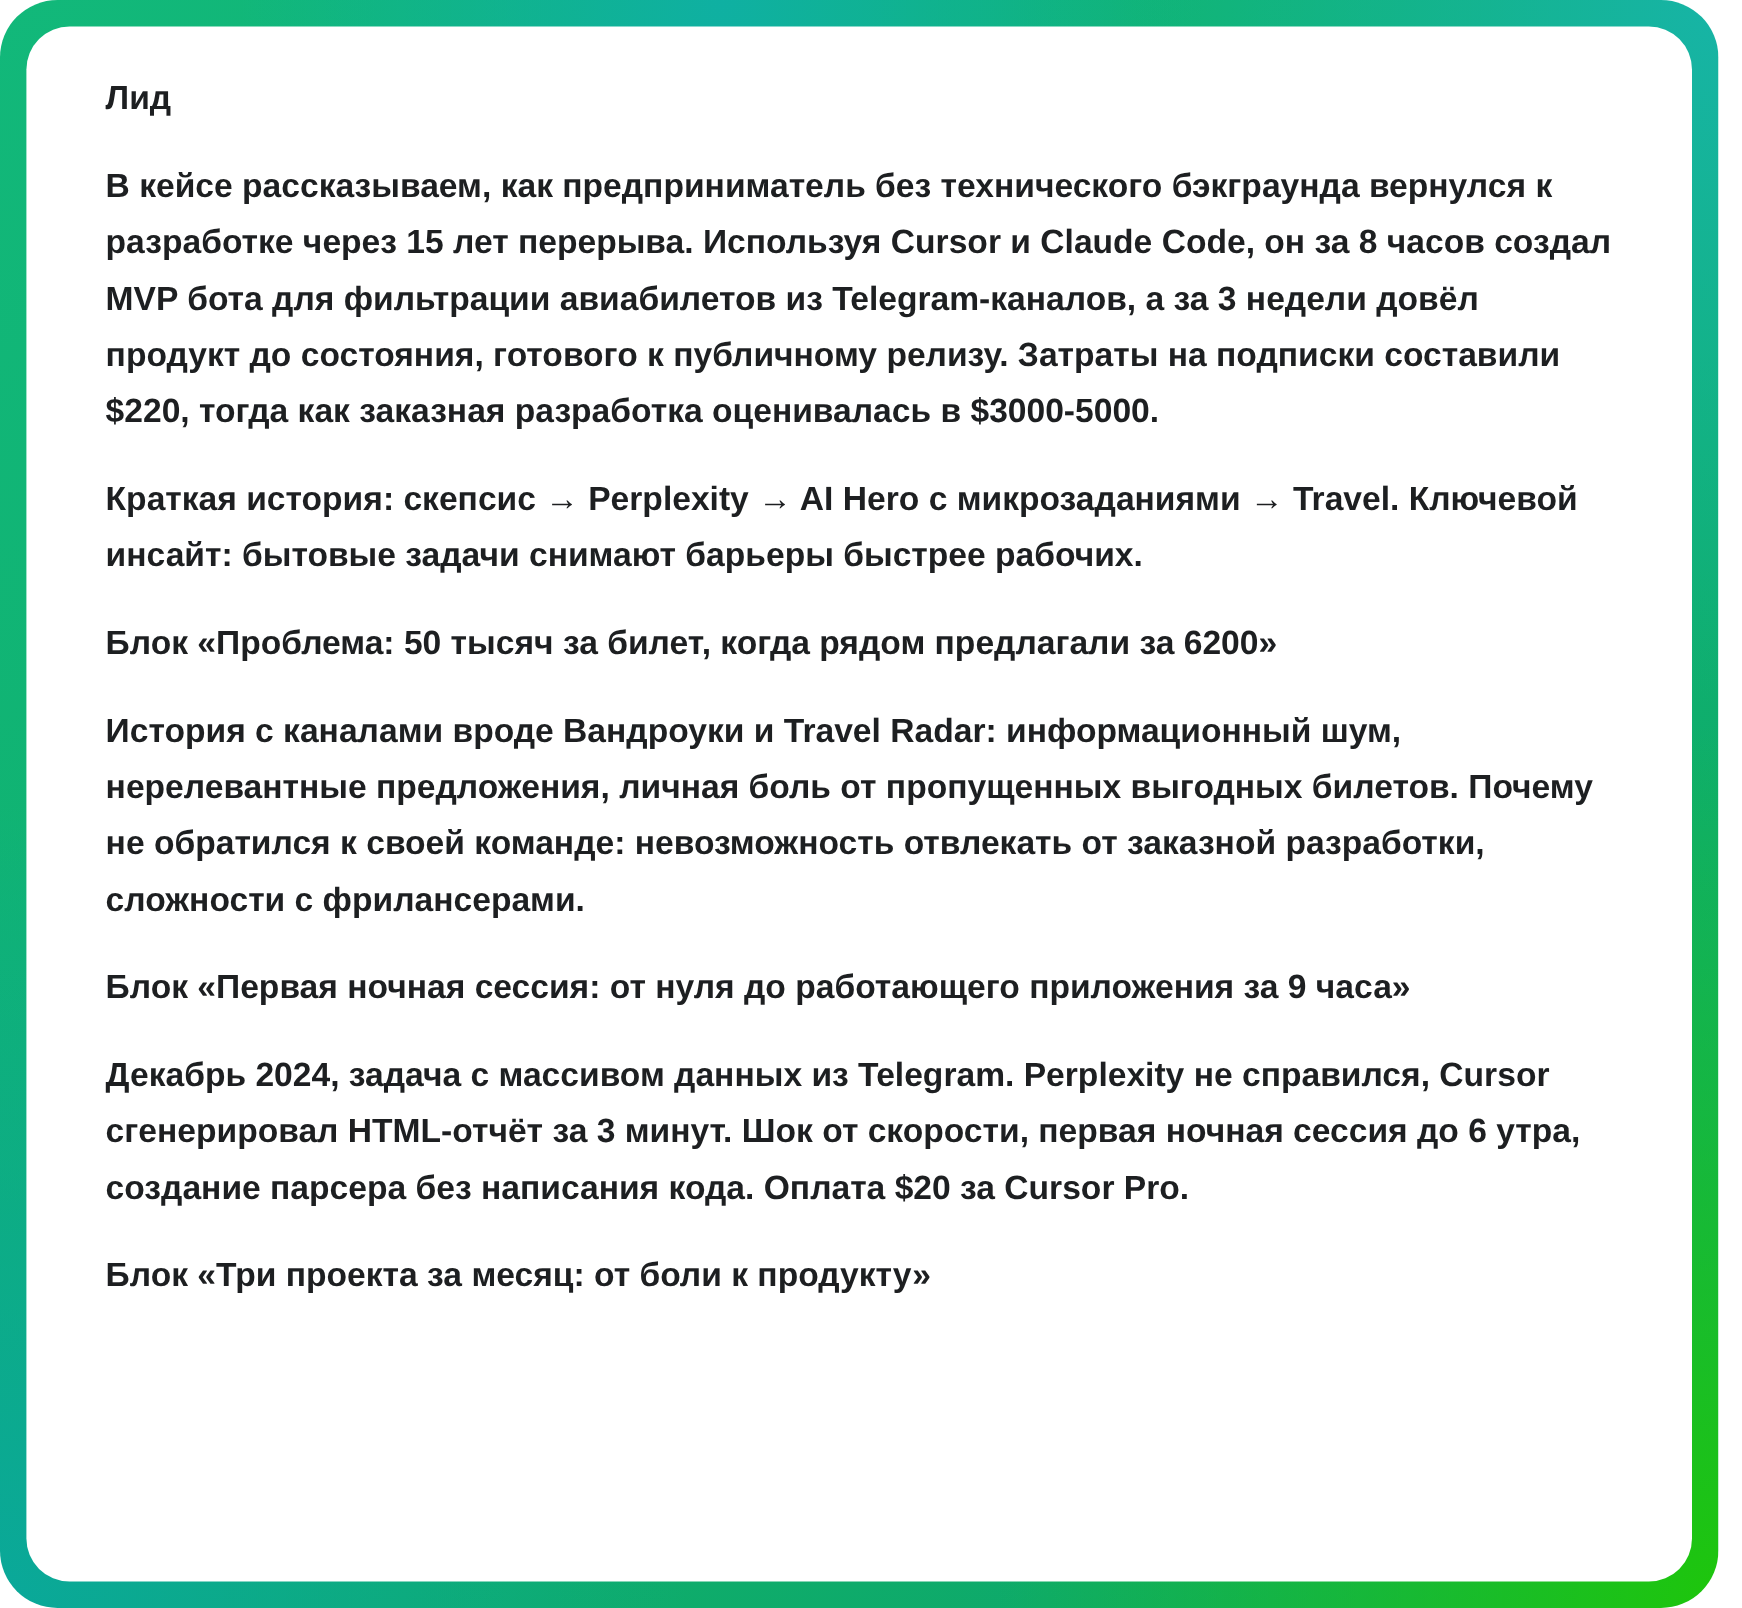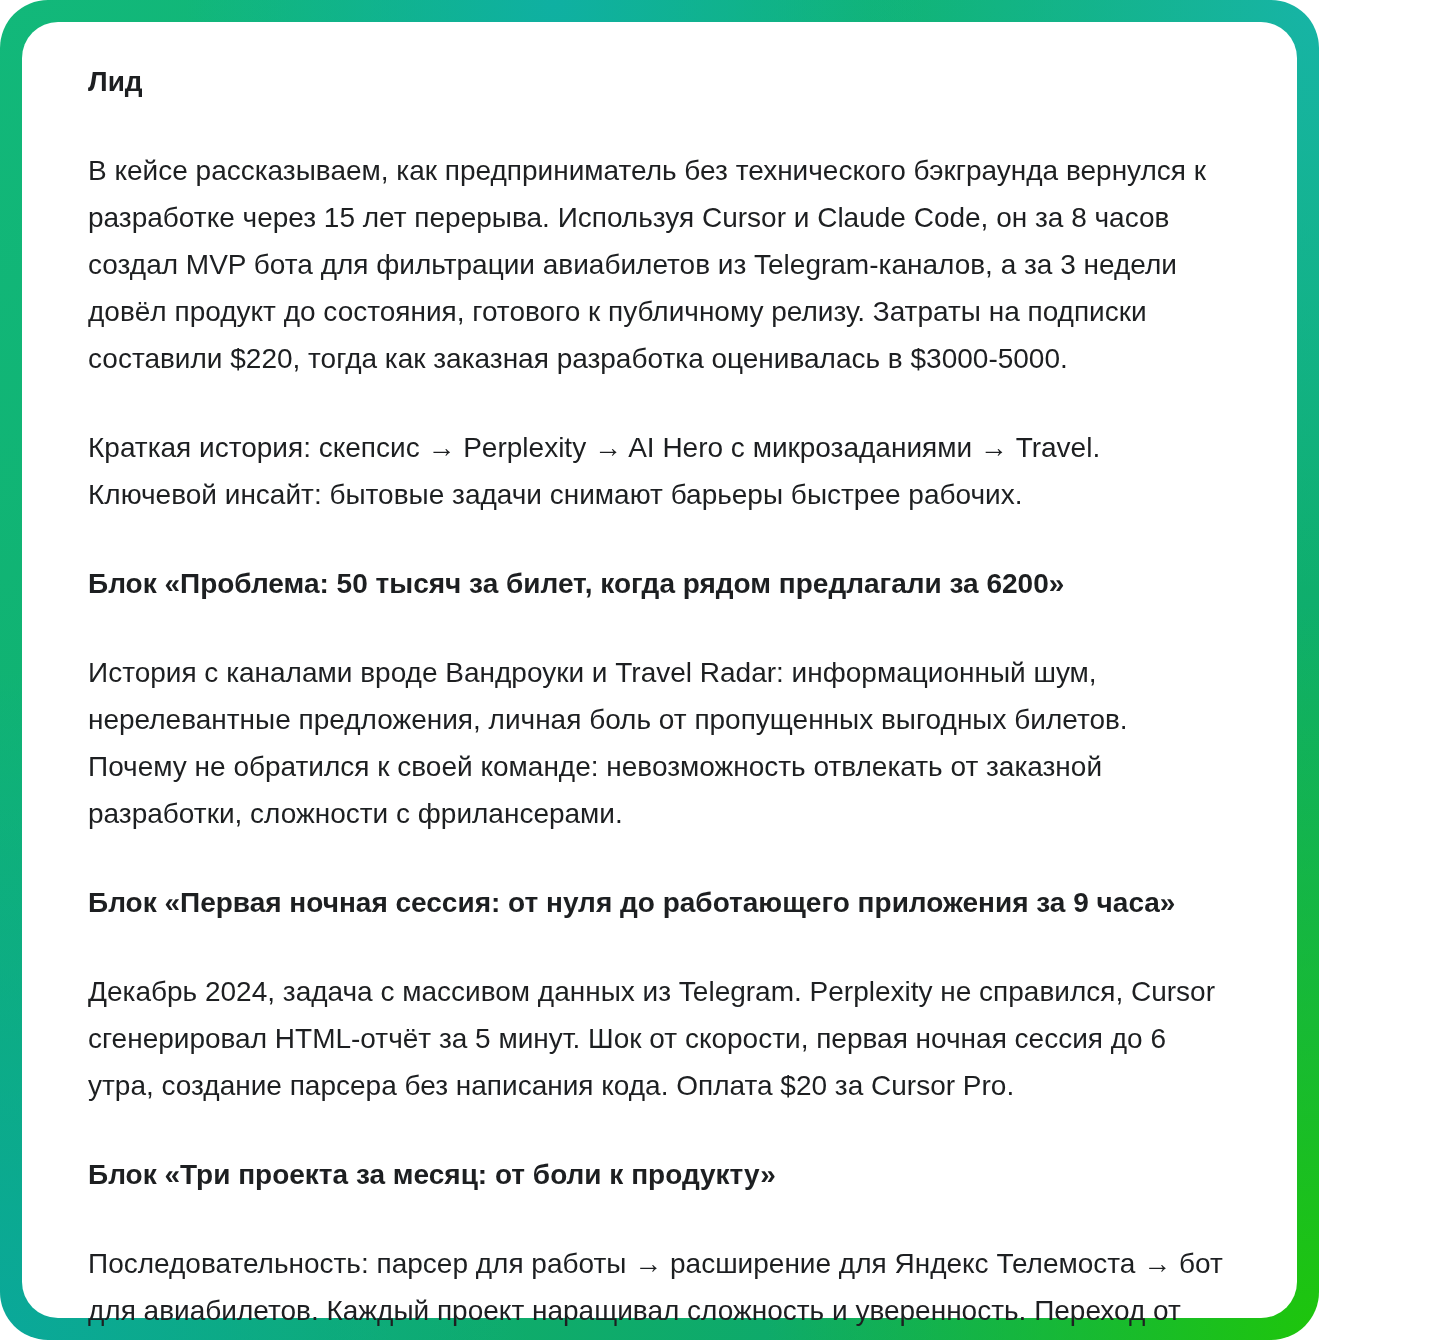--- a/index.html
+++ b/index.html
@@ -6,21 +6,21 @@
     margin: 0;
     padding: 0;
     width: 1452px;
     height: 1340px;
     background: #ffffff;
     font-family: "Liberation Sans", "DejaVu Sans", sans-serif;
     overflow: hidden;
   }
   .frame {
     position: relative;
-    width: 1319px;
+    width: 1432px;
     height: 1340px;
     border-radius: 48px;
     background:
       radial-gradient(42% 55% at 100% 100%, #1ec60b 0%, rgba(30,198,11,0) 100%),
       radial-gradient(34% 44% at 100% 0%, #17b4a6 0%, rgba(23,180,166,0) 100%),
       radial-gradient(28% 38% at 42% 0%, #0fb0a2 0%, rgba(15,176,162,0) 100%),
       radial-gradient(40% 50% at 0% 100%, #0aa89a 0%, rgba(10,168,154,0) 100%),
       linear-gradient(150deg, #12b87a 0%, #0fb06e 55%, #0ea768 100%);
   }
   .card {
@@ -39,42 +39,41 @@
     margin: 0 0 26px 0;
   }
   .doc-heading {
     font-size: 28px;
     font-weight: 700;
     line-height: 47px;
     margin: 26px 0;
   }
   .doc-paragraph {
     font-size: 28px;
-    font-weight: 400;
+    font-weight: 700;
     line-height: 47px;
-    margin: 42px 0;
+    margin: 26px 0;
     max-width: 1290px;
   }
   .doc-paragraph:last-child { margin-bottom: 0; }
 </style>
 </head>
 <body>
 
 <div class="frame">
   <div class="card">
 
     <h1 class="doc-title">Лид</h1>
 
     <p class="doc-paragraph">В кейсе рассказываем, как предприниматель без технического бэкграунда вернулся к разработке через 15 лет перерыва. Используя Cursor и Claude Code, он за 8 часов создал MVP бота для фильтрации авиабилетов из Telegram-каналов, а за 3 недели довёл продукт до состояния, готового к публичному релизу. Затраты на подписки составили $220, тогда как заказная разработка оценивалась в $3000-5000.</p>
 
     <p class="doc-paragraph">Краткая история: скепсис → Perplexity → AI Hero с микрозаданиями → Travel. Ключевой инсайт: бытовые задачи снимают барьеры быстрее рабочих.</p>
 
     <h2 class="doc-heading">Блок «Проблема: 50 тысяч за билет, когда рядом предлагали за 6200»</h2>
     <p class="doc-paragraph">История с каналами вроде Вандроуки и Travel Radar: информационный шум, нерелевантные предложения, личная боль от пропущенных выгодных билетов. Почему не обратился к своей команде: невозможность отвлекать от заказной разработки, сложности с фрилансерами.</p>
 
     <h2 class="doc-heading">Блок «Первая ночная сессия: от нуля до работающего приложения за 9 часа»</h2>
-    <p class="doc-paragraph">Декабрь 2024, задача с массивом данных из Telegram. Perplexity не справился, Cursor сгенерировал HTML-отчёт за 5 минут. Шок от скорости, первая ночная сессия до 6 утра, создание парсера без написания кода. Оплата $20 за Cursor Pro.</p>
+    <p class="doc-paragraph">Декабрь 2024, задача с массивом данных из Telegram. Perplexity не справился, Cursor сгенерировал HTML-отчёт за 3 минут. Шок от скорости, первая ночная сессия до 6 утра, создание парсера без написания кода. Оплата $20 за Cursor Pro.</p>
 
     <h2 class="doc-heading">Блок «Три проекта за месяц: от боли к продукту»</h2>
-    <p class="doc-paragraph">Последовательность: парсер для работы → расширение для Яндекс Телемоста → бот для авиабилетов. Каждый проект наращивал сложность и уверенность. Переход от «сделать для себя» к «сделать для других».</p>
 
   </div>
 </div>
 
 </body></html>

